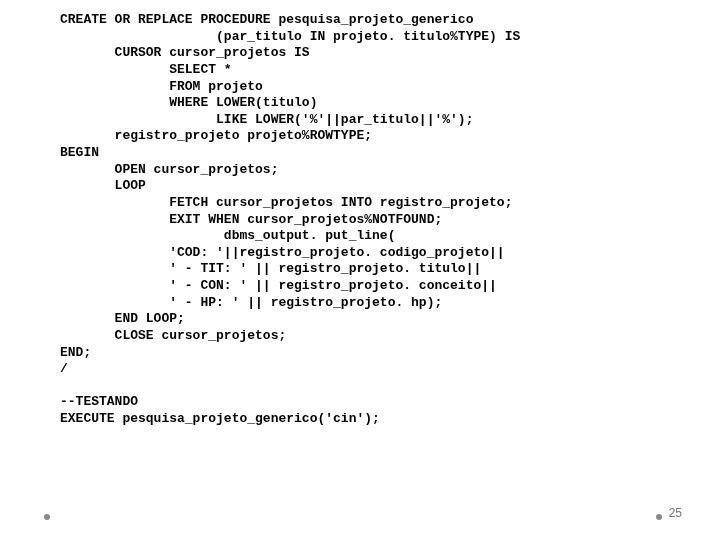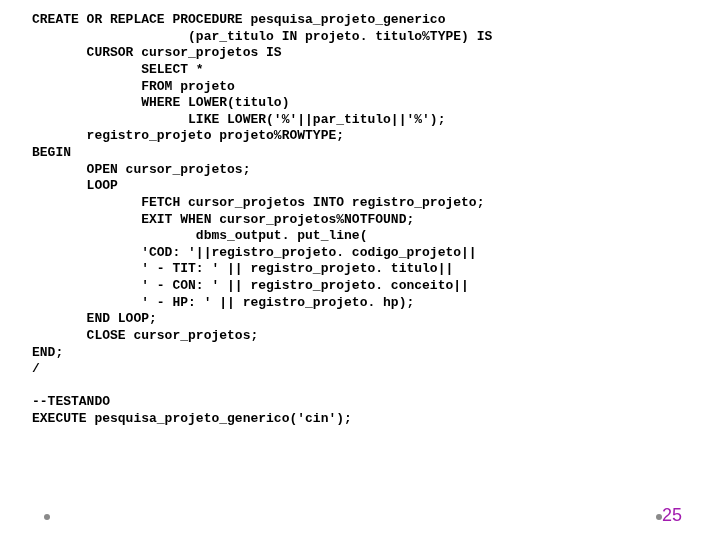--- a/index.html
+++ b/index.html
@@ -10,31 +10,31 @@
     background: #ffffff;
     font-family: "Courier New", Courier, monospace;
     font-weight: bold;
     font-size: 13px;
     color: #000;
     position: relative;
     overflow: hidden;
   }
   .code-block {
     white-space: pre;
-    padding: 12px 0 0 32px;
+    padding: 12px 0 0 60px;
     line-height: 1.28;
   }
   .page-number {
     position: absolute;
     right: 38px;
-    bottom: 14px;
+    bottom: 20px;
     font-family: Arial, sans-serif;
     font-weight: normal;
-    font-size: 18px;
-    color: #a21caf;
+    font-size: 12px;
+    color: #737373;
   }
   .bullet {
     position: absolute;
     left: 44px;
     bottom: 20px;
     width: 6px;
     height: 6px;
     border-radius: 50%;
     background: #8a8a8a;
   }

